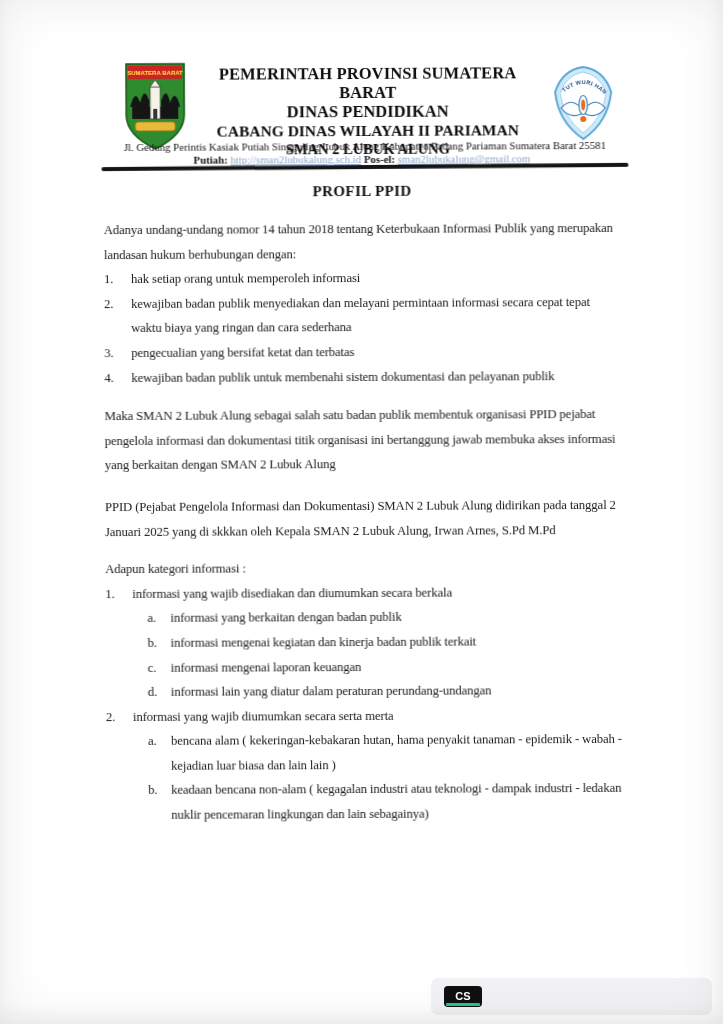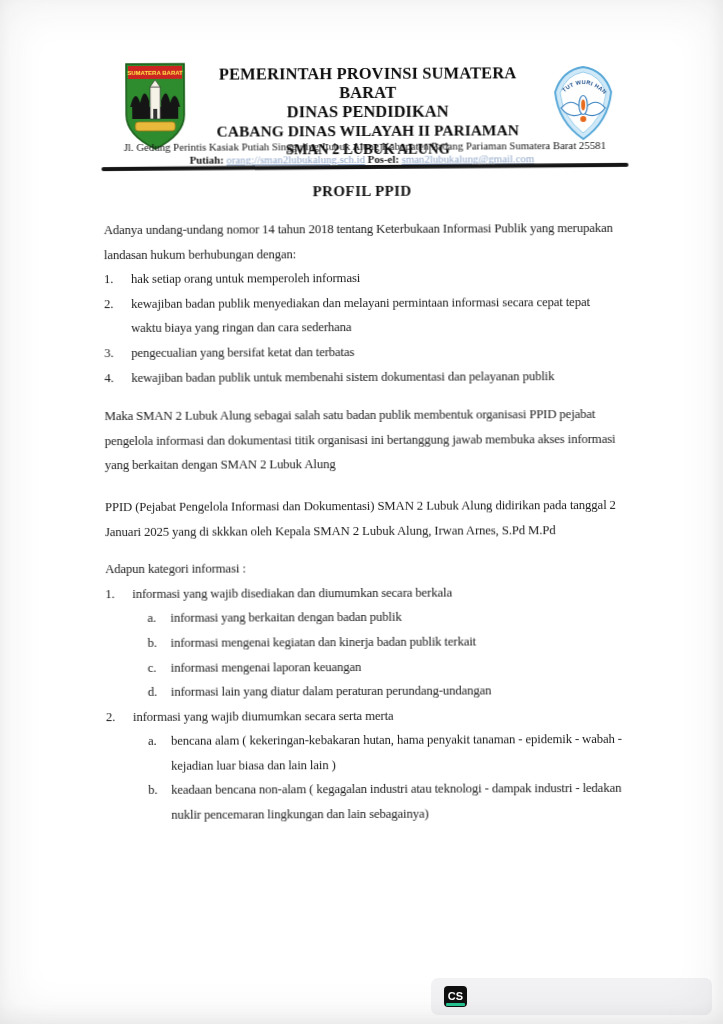--- a/index.html
+++ b/index.html
@@ -49,21 +49,21 @@
   .p-ppid{margin-top:17px;}
   .p-adapun{margin-top:13px;}
   
   .cs-bar{
     position:absolute;right:11px;bottom:9px;width:281px;height:37px;
     background:#f2f2f4;border-radius:7px;display:flex;align-items:center;
     gap:10px;padding-left:13px;box-sizing:border-box;
     font-family:"Liberation Sans", sans-serif;font-size:16.5px;color:#2e2e2e;
   }
   .cs-icon{
-    flex:none;width:23px;height:21px;background:#101010;border-radius:4px;
+    flex:none;width:38px;height:21px;background:#101010;border-radius:4px;
     color:#ffffff;font-weight:bold;font-size:11px;line-height:1;
     display:flex;align-items:center;justify-content:center;position:relative;
     font-family:"Liberation Sans", sans-serif;
   }
   .cs-icon::after{content:"";position:absolute;left:2px;right:2px;bottom:1px;height:3px;
     background:#27c493;border-radius:1px;}
 </style>
 </head>
 <body>
 
@@ -108,21 +108,21 @@
           <ellipse cx="31" cy="40" rx="4.2" ry="9.5" fill="#ffffff" stroke="#3a82c0" stroke-width="1.2"></ellipse>
           <ellipse cx="31" cy="40" rx="2" ry="5.4" fill="#e86a1d"></ellipse>
           <circle cx="31" cy="54" r="3" fill="#e86a1d"></circle>
         </svg>
       </div>
 
       <div class="address">Jl. Gedung Perintis Kasiak Putiah Singguling Lubuk Alung Kabupaten Padang Pariaman Sumatera Barat 25581</div>
 
       <div class="contact">
         <span class="lbl">Putiah:</span>
-        <span class="lnk">orang://sman2lubukalung.sch.id</span>
+        <span class="lnk">http://sman2lubukalung.sch.id</span>
         <span class="lbl">Pos-el:</span>
         <span class="lnk">sman2lubukalung@gmail.com</span>
       </div>
 
       <div class="rule"></div>
     </header>
 
     <h1 class="title">PROFIL PPID</h1>
 
     <div class="body-text">

